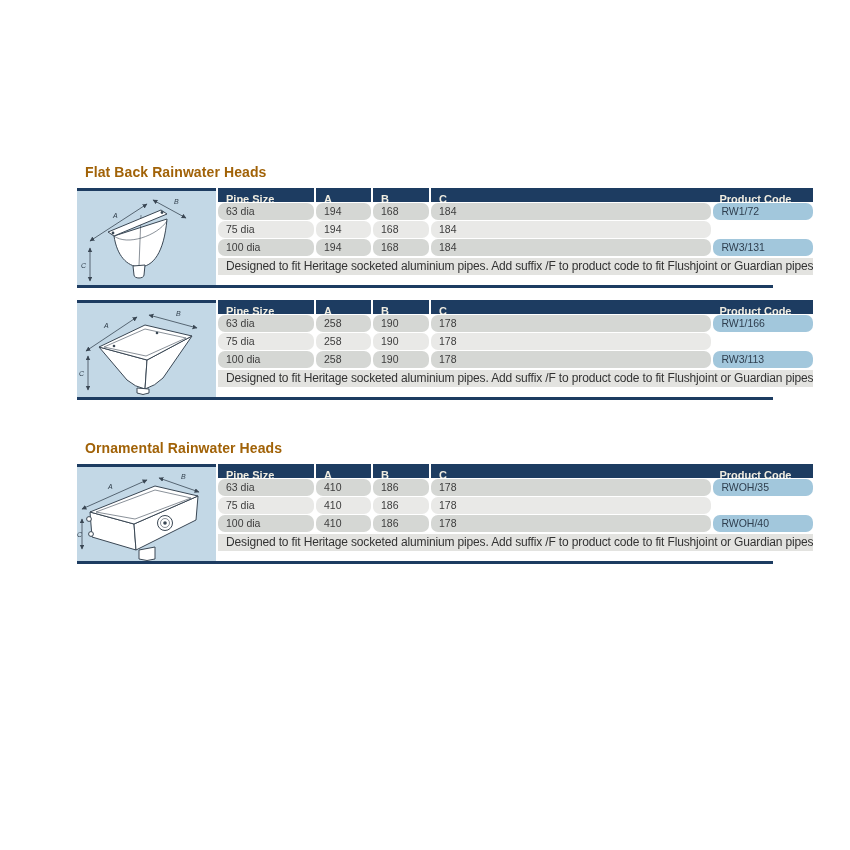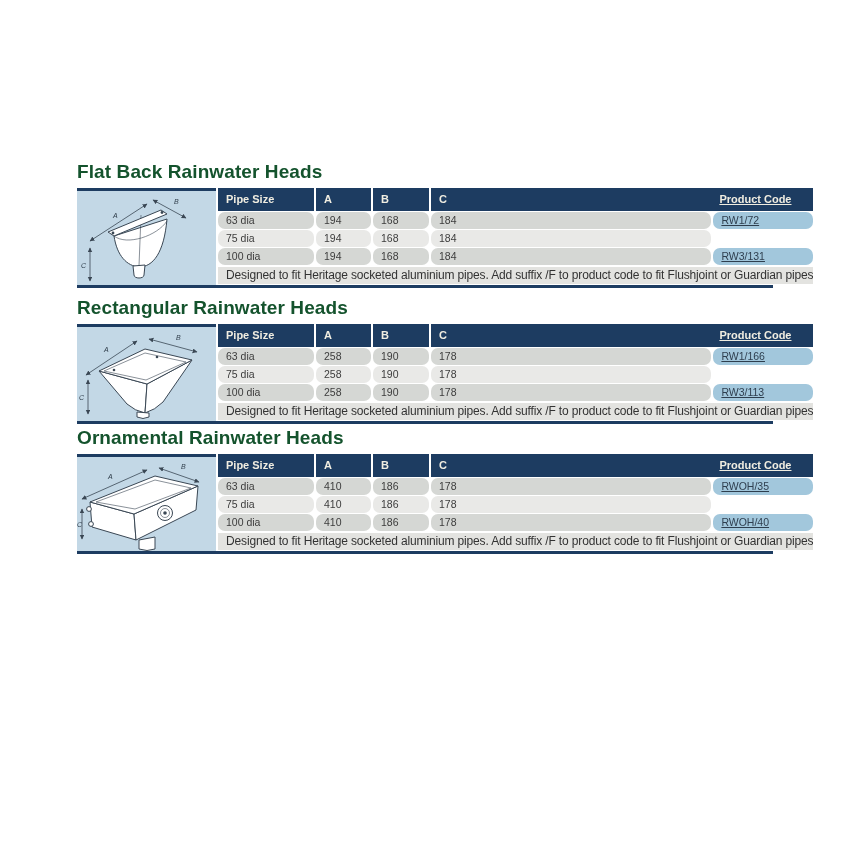--- a/index.html
+++ b/index.html
@@ -4,49 +4,49 @@
 <style>
   html,body{margin:0;padding:0;}
   body{
     width:850px;height:850px;background:#ffffff;
     font-family:"Liberation Sans", sans-serif;
     position:relative;overflow:hidden;
   }
   .section{position:absolute;left:77px;width:696px;}
   #section-0{top:164px;}
   #section-1{top:300px;}
-  #section-2{top:430px;}
+  #section-2{top:440px;}
   .sec-title{
-    font-size:19px;font-weight:bold;color:#14532d;
-    height:16px;line-height:16px;margin:0 0 8px 0;letter-spacing:.1px;
+    font-size:14px;font-weight:bold;color:#a16207;
+    height:16px;line-height:16px;margin:0 0 8px 8px;letter-spacing:.1px;
   }
   .block{display:flex;align-items:stretch;border-bottom:3px solid #1d3c61;background:#ffffff;}
   .diagram-panel{
     flex:0 0 139px;width:139px;margin-right:2px;
     border-top:3px solid #1d3c61;background:#c3d8e6;
     display:flex;align-items:center;justify-content:center;
   }
   .diagram-panel svg{display:block;}
   .tbl{flex:1;display:flex;flex-direction:column;background:#ffffff;}
   .trow{display:flex;}
-  .thead{height:23px;}
+  .thead{height:14px;}
   .thead .cell{
     background:#1d3c61;color:#f0ede1;font-size:11px;font-weight:bold;
     line-height:23px;
   }
   .drow{height:17px;margin-top:1px;}
   .drow:first-of-type{margin-top:2px;}
   .drow .cell{font-size:10.5px;line-height:17px;color:#3c3c3c;border-radius:7px;}
   .cell{padding-left:8px;box-sizing:border-box;white-space:nowrap;overflow:hidden;}
   .c1{width:96px;margin-right:2px;}
   .c2{width:55px;margin-right:2px;}
   .c3{width:56px;margin-right:2px;}
   .c4{flex:1;margin-right:2px;}
   .thead .c4{margin-right:0;}
-  .c5{width:100px;text-decoration:underline;}
+  .c5{width:100px;}
   .thead .c5{width:102px;}
   .row-odd .cell{background:#d5d7d4;}
   .row-even .cell{background:#e9e9e7;}
   .row-odd .c5{background:#a2c7dc;color:#2e3e4e;}
   .row-even .c5{background:#eab308;color:#2e3e4e;margin-top:40px;}
   .note-row{
     height:17px;margin-top:2px;background:#e3e3e0;
     font-size:12px;line-height:17px;color:#333333;
     padding-left:8px;letter-spacing:-0.15px;white-space:nowrap;overflow:hidden;
   }
@@ -111,21 +111,20 @@
         <div class="cell c3">168</div>
         <div class="cell c4">184</div>
         <div class="cell c5">RW3/131</div>
       </div>
       <div class="note-row">Designed to fit Heritage socketed aluminium pipes. Add suffix /F to product code to fit Flushjoint or Guardian pipes</div>
     </div>
   </div>
 </div>
 
 <div class="section" id="section-1">
-  <h2 class="sec-title">Rectangular Rainwater Heads</h2>
   <div class="block">
     <div class="diagram-panel">
       <svg width="139" height="94" viewBox="0 0 139 94">
         <defs>
           <marker id="ah2" markerWidth="7" markerHeight="7" refX="5.5" refY="3" orient="auto-start-reverse">
             <path d="M0,0 L6,3 L0,6 Z" fill="#3a4754"></path>
           </marker>
         </defs>
         <path class="diag-fill" d="M22,44 L70,57 L68,86 Q58,84 50,77 Z"></path>
         <path class="diag-fill" d="M70,57 L115,33 L86,75 Q78,83 68,86 Z"></path>

